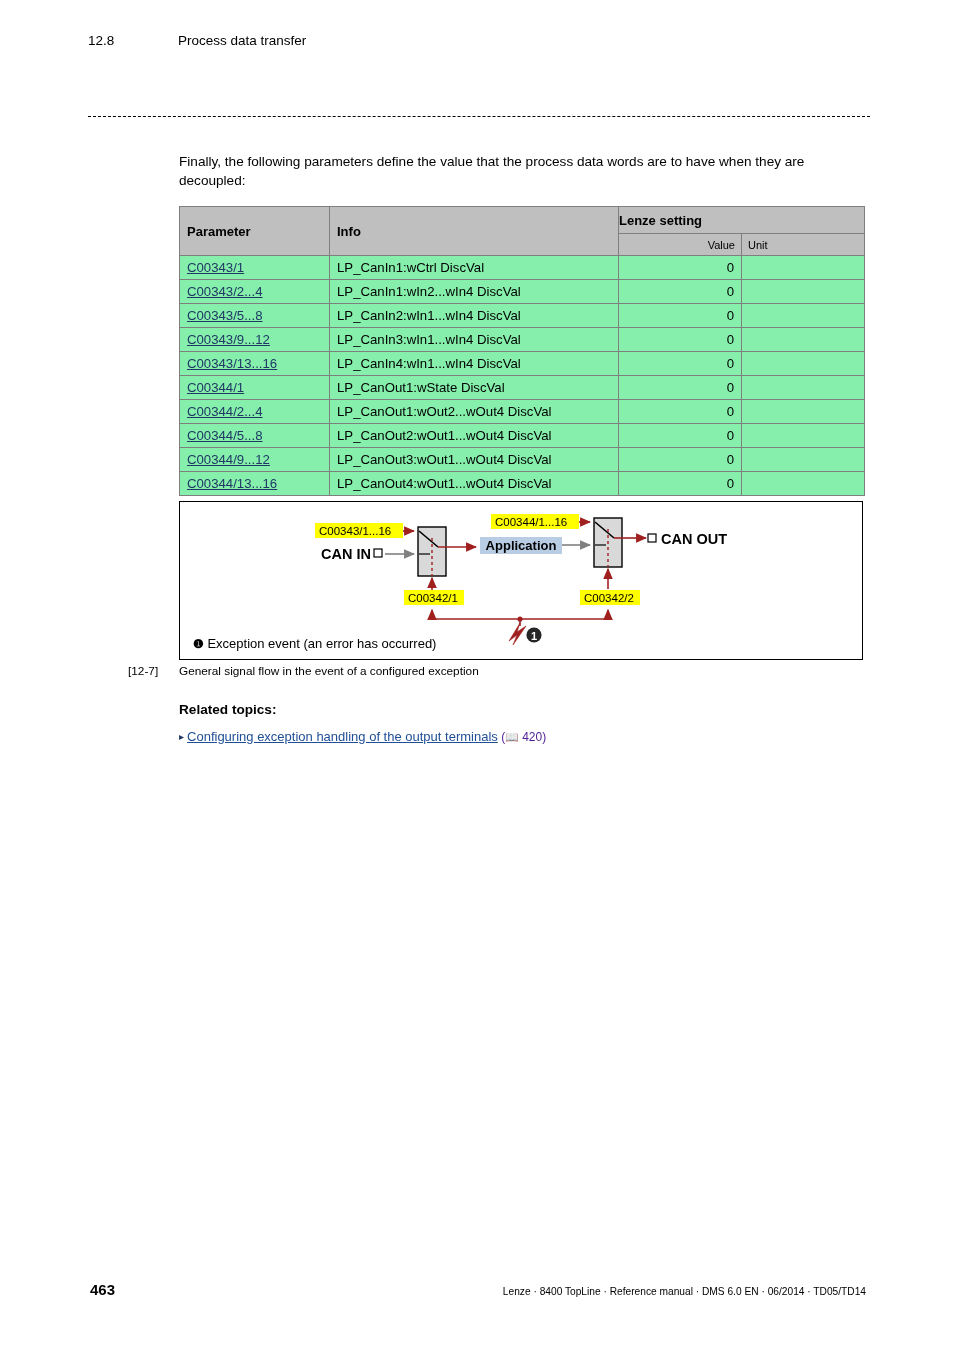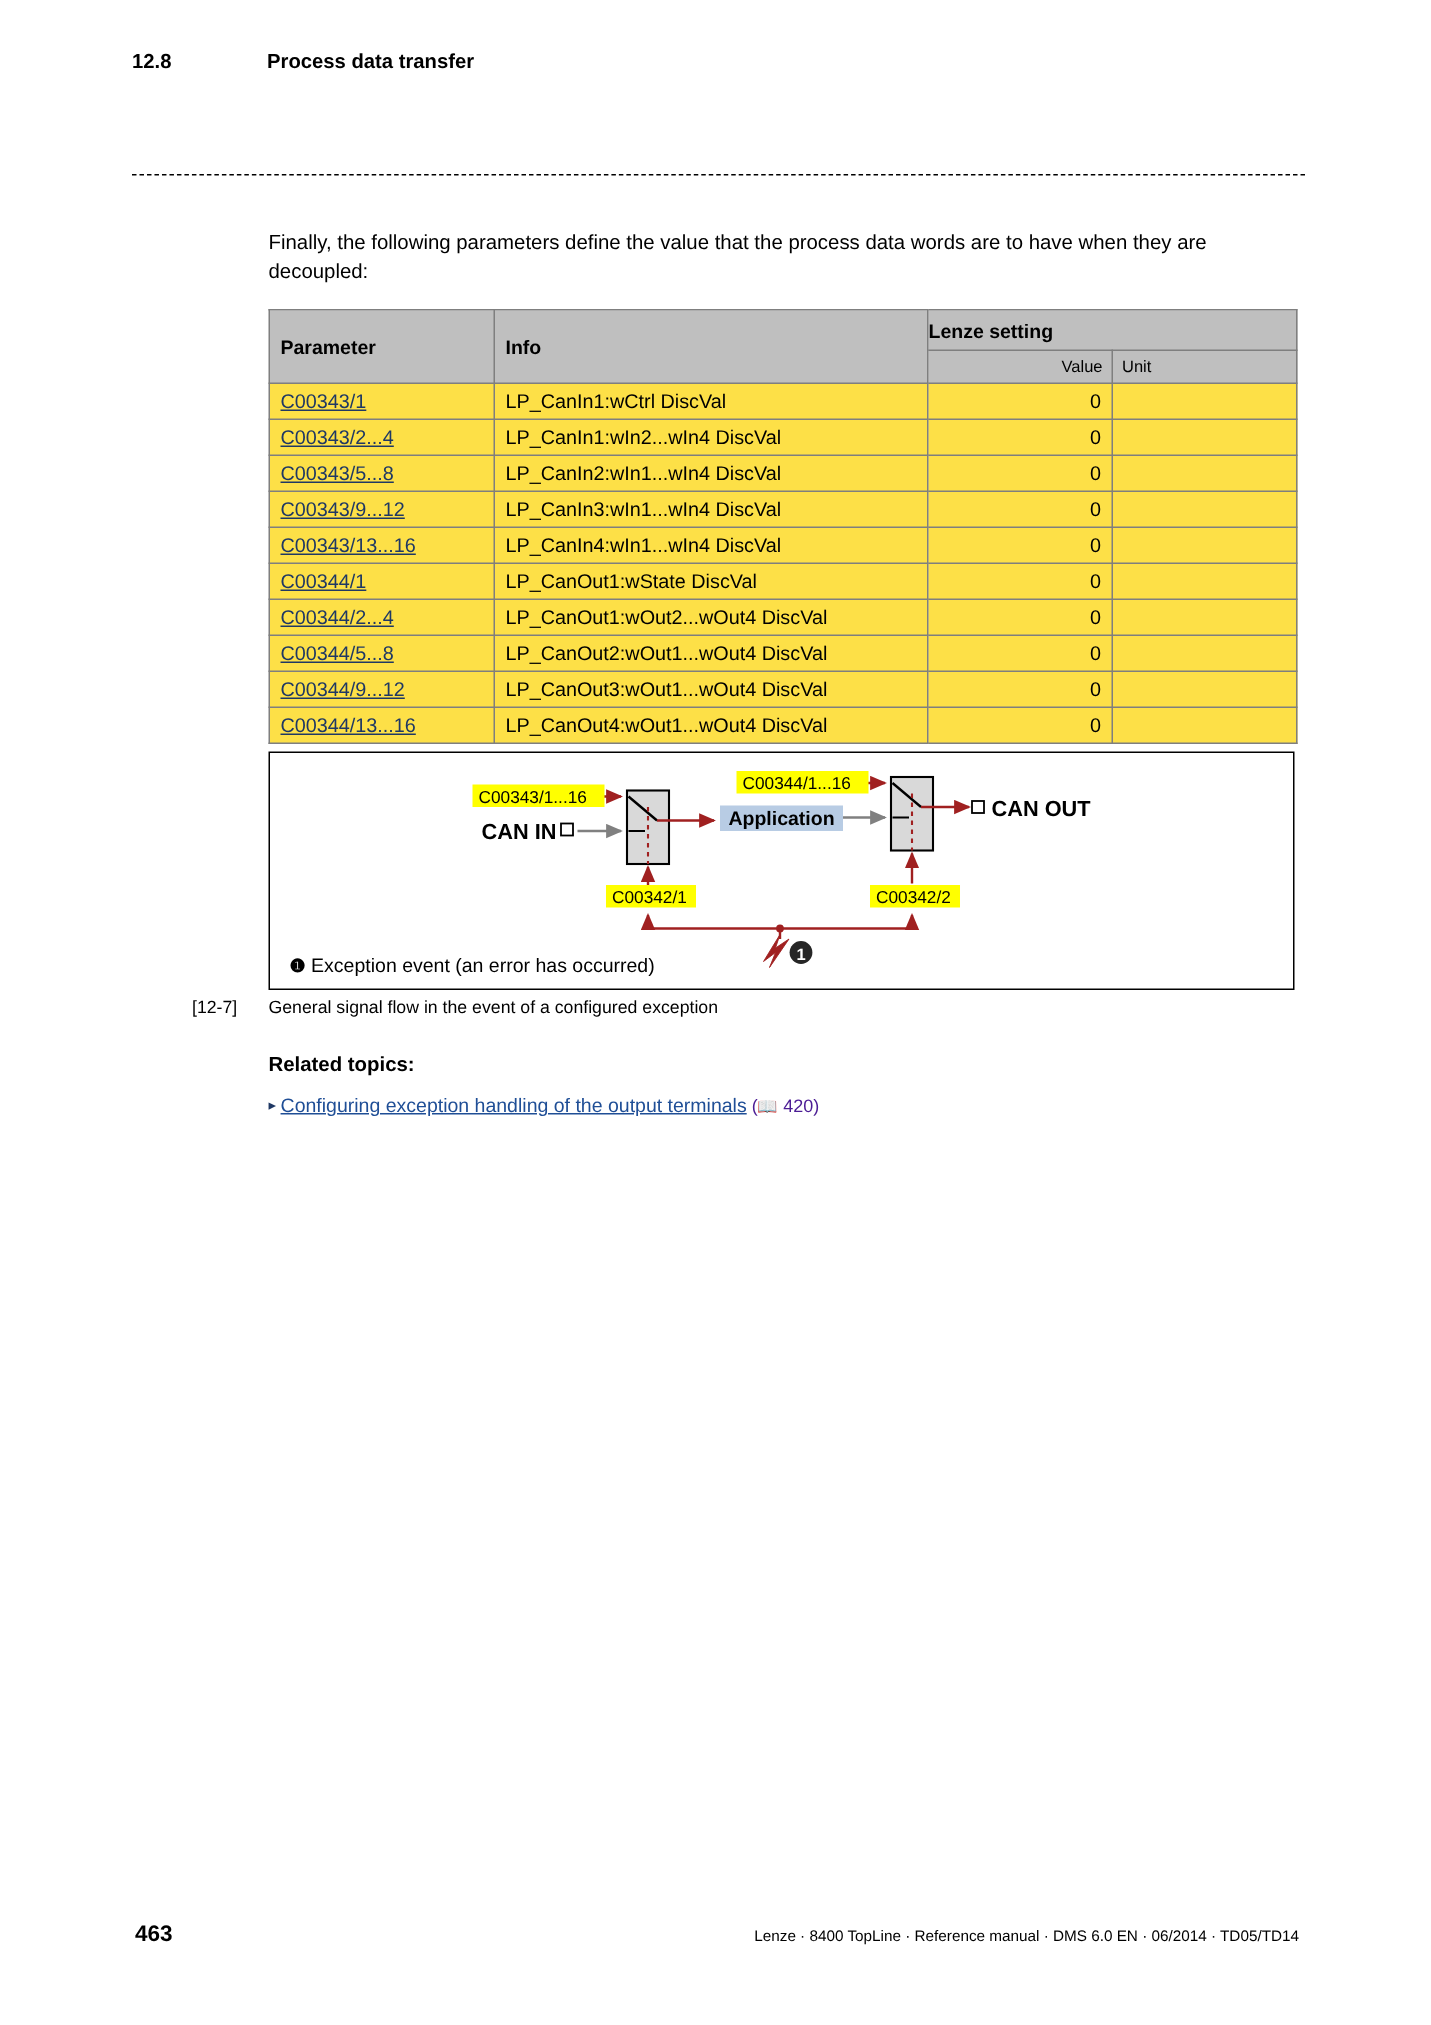--- a/index.html
+++ b/index.html
@@ -37,25 +37,25 @@
     font-size: 25px;
     font-weight: 400;
     letter-spacing: -0.2px;
   }
   .hdr-row.sub {
     margin-top: 7px;
   }
   .hdr-section-num {
     width: 90px;
     font-size: 13.5px;
-    font-weight: 700;
+    font-weight: 400;
   }
   .hdr-section-title {
     font-size: 13.5px;
-    font-weight: 700;
+    font-weight: 400;
   }
 
   .hdr-divider {
     position: absolute;
     left: 88px;
     top: 116px;
     width: 782px;
     height: 0;
     border-top: 1.6px dashed #000000;
   }
@@ -105,21 +105,21 @@
     width: 128px;
     font-size: 11px !important;
     font-weight: normal !important;
     text-align: left !important;
     padding: 0 0 0 6px !important;
     height: 21px;
   }
   .param-table tbody td {
     height: 23px;
     font-size: 13.2px;
-    background: #fde047;
+    background: #86efac;
   }
   .cell-param {
     padding-left: 7px !important;
   }
   .cell-param a {
     color: #1f3864;
     text-decoration: underline;
     font-size: 13.2px;
   }
   .cell-info {

